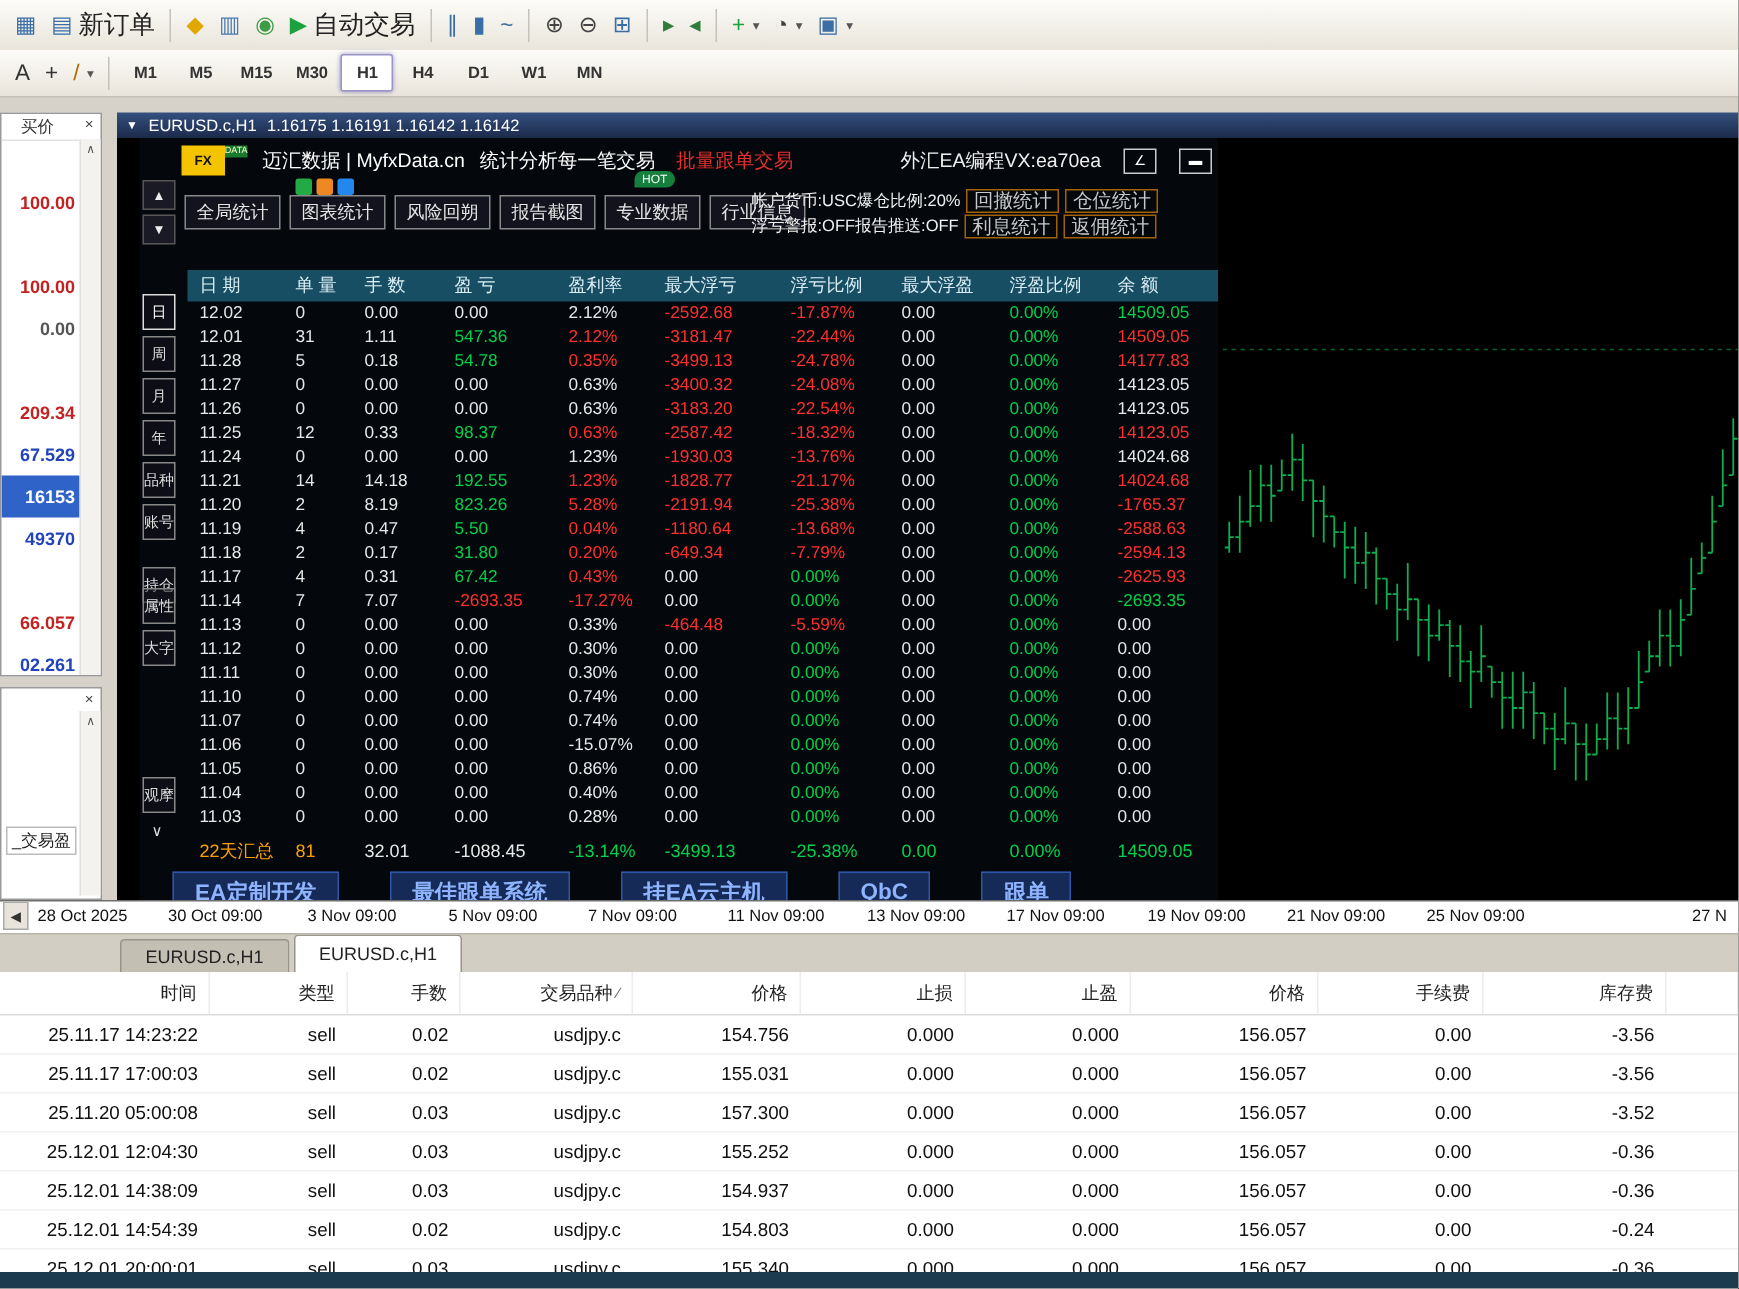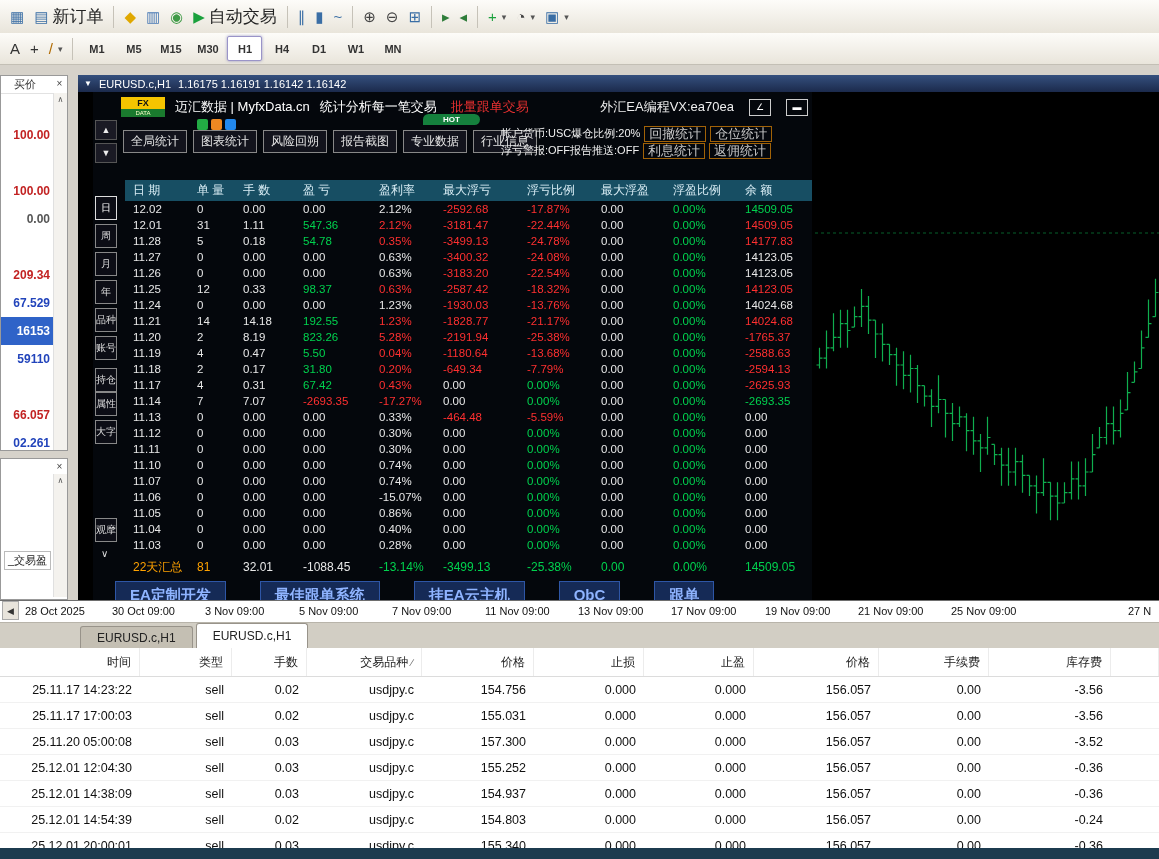--- a/index.html
+++ b/index.html
@@ -50,32 +50,32 @@
   .ct-caret{font-size:8px;}
   .chart-canvas{position:absolute;left:78px;top:92px;right:0;height:508px;background:#000;overflow:hidden;}
   .axis-strip{position:absolute;left:0;top:600px;right:0;height:22px;background:#fff;border-top:1px solid #6e6e6e;}
   .axis-label{position:absolute;top:4px;font-size:11px;color:#111;white-space:nowrap;}
   .tabbar-left-btn{position:absolute;left:2px;top:601px;width:15px;height:17px;font-size:9px;color:#333;
                    background:#e8e4dc;border:1px solid #aaa;display:flex;align-items:center;justify-content:center;z-index:6;}
 
   
   .stats{position:absolute;left:15px;top:0;width:719px;height:508px;background:#04070c;overflow:hidden;color:#ddd;}
   .fx-head{position:absolute;left:28px;top:3px;right:4px;height:24px;display:flex;align-items:center;gap:10px;}
-  .fx-logo{width:44px;height:20px;display:flex;flex-direction:column;flex:0 0 auto;}
+  .fx-logo{width:44px;height:20px;display:flex;flex-direction:row;flex:0 0 auto;}
   .fx-logo .lt{flex:1;background:#f5c400;color:#111;font-size:9px;font-weight:bold;display:flex;align-items:center;justify-content:center;}
   .fx-logo .lb{height:8px;background:#1a7a2e;color:#ffffcc;font-size:6px;display:flex;align-items:center;justify-content:center;}
   .fx-title,.fx-sub{font-size:13px;color:#fff;white-space:nowrap;}
   .fx-promo{font-size:13px;color:#e63030;white-space:nowrap;margin-left:4px;}
   .fx-contact{margin-left:auto;font-size:13px;color:#eee;white-space:nowrap;}
   .fx-btn{width:20px;height:15px;border:1px solid #ccc;display:flex;align-items:center;justify-content:center;
           font-size:9px;color:#fff;margin-left:5px;flex:0 0 auto;}
   .badges{position:absolute;left:104px;top:27px;display:flex;gap:3px;}
   .badge{width:11px;height:11px;border-radius:2px;}
-  .hot{position:absolute;left:330px;top:22px;background:#15803d;color:#fff;font-size:8px;font-weight:bold;
-       padding:1px 20px;border-radius:7px 7px 7px 0;z-index:3;}
+  .hot{position:absolute;left:330px;top:22px;background:#15803d;color:#fff;font-size:8px;font-weight:normal;
+       padding:1px 5px;border-radius:7px 7px 7px 0;z-index:3;}
   .fx-tabs{position:absolute;left:30px;top:38px;display:flex;gap:6px;}
   .fx-tab{border:1px solid #888;color:#e5e5e5;font-size:12px;padding:2px 7px;background:rgba(28,28,40,.6);white-space:nowrap;}
   .acct{position:absolute;left:408px;top:33px;width:311px;font-size:11px;color:#f0f0f0;}
   .acct-row{display:flex;align-items:center;gap:4px;height:17px;white-space:nowrap;}
   .mini-btn{border:1px solid #a16207;color:#c8c8c8;font-size:13px;padding:0 4px;height:14px;line-height:14px;white-space:nowrap;}
   #side-tabs{position:absolute;left:0;top:0;width:28px;height:100%;}
   .arrow-btn{position:absolute;left:2px;width:22px;height:20px;background:#1a1a24;border:1px solid #555;color:#eee;
              font-size:9px;display:flex;align-items:center;justify-content:center;box-sizing:border-box;}
   .side-tab{position:absolute;left:2px;width:22px;height:24px;border:1px solid #888;color:#ddd;font-size:10px;
             display:flex;align-items:center;justify-content:center;box-sizing:border-box;text-align:center;background:rgba(20,20,30,.5);}
@@ -207,21 +207,21 @@
       <span>买价</span>
       <span class="mw-close">×</span>
     </div>
     <div class="mw-list" id="mw-list">
         <div class="mw-row c-r">100.00</div>
         <div class="mw-row c-r">100.00</div>
         <div class="mw-row c-k">0.00</div>
         <div class="mw-row c-r">209.34</div>
         <div class="mw-row c-b">67.529</div>
         <div class="mw-row sel">16153</div>
-        <div class="mw-row c-b">59110</div>
+        <div class="mw-row c-b">49370</div>
         <div class="mw-row c-r">66.057</div>
         <div class="mw-row c-b">02.261</div>
         <div class="mw-row c-r">31.260</div>
         <div class="mw-row c-b">39.311</div>
         <div class="mw-row c-b">40056</div>
       </div>
     <div class="mw-scrollbar">
       <div class="mw-scroll-up">∧</div>
     </div>
   </div>
@@ -287,21 +287,21 @@
       </div>
       <div id="side-tabs">
           <div class="arrow-btn" style="top: 28px;">▲</div>
           <div class="arrow-btn" style="top: 51px;">▼</div>
           <div class="side-tab active" style="top: 104px;">日</div>
           <div class="side-tab" style="top: 132px;">周</div>
           <div class="side-tab" style="top: 160px;">月</div>
           <div class="side-tab" style="top: 188px;">年</div>
           <div class="side-tab" style="top: 216px;">品种</div>
           <div class="side-tab" style="top: 244px;">账号</div>
-          <div class="side-tab" style="top: 276px;">持仓</div>
+          <div class="side-tab" style="top: 286px;">持仓</div>
           <div class="side-tab" style="top: 300px;">属性</div>
           <div class="side-tab" style="top: 328px;">大字</div>
           <div class="side-tab" style="top: 426px;">观摩</div>
           <div class="side-chevron" style="top: 456px;">∨</div>
         </div>
       <div class="grid-head" id="sthead" style="grid-template-columns: 64px 46px 60px 76px 64px 84px 74px 72px 72px 75px;">
           <span>日 期</span>
           <span>单 量</span>
           <span>手 数</span>
           <span>盈 亏</span>

